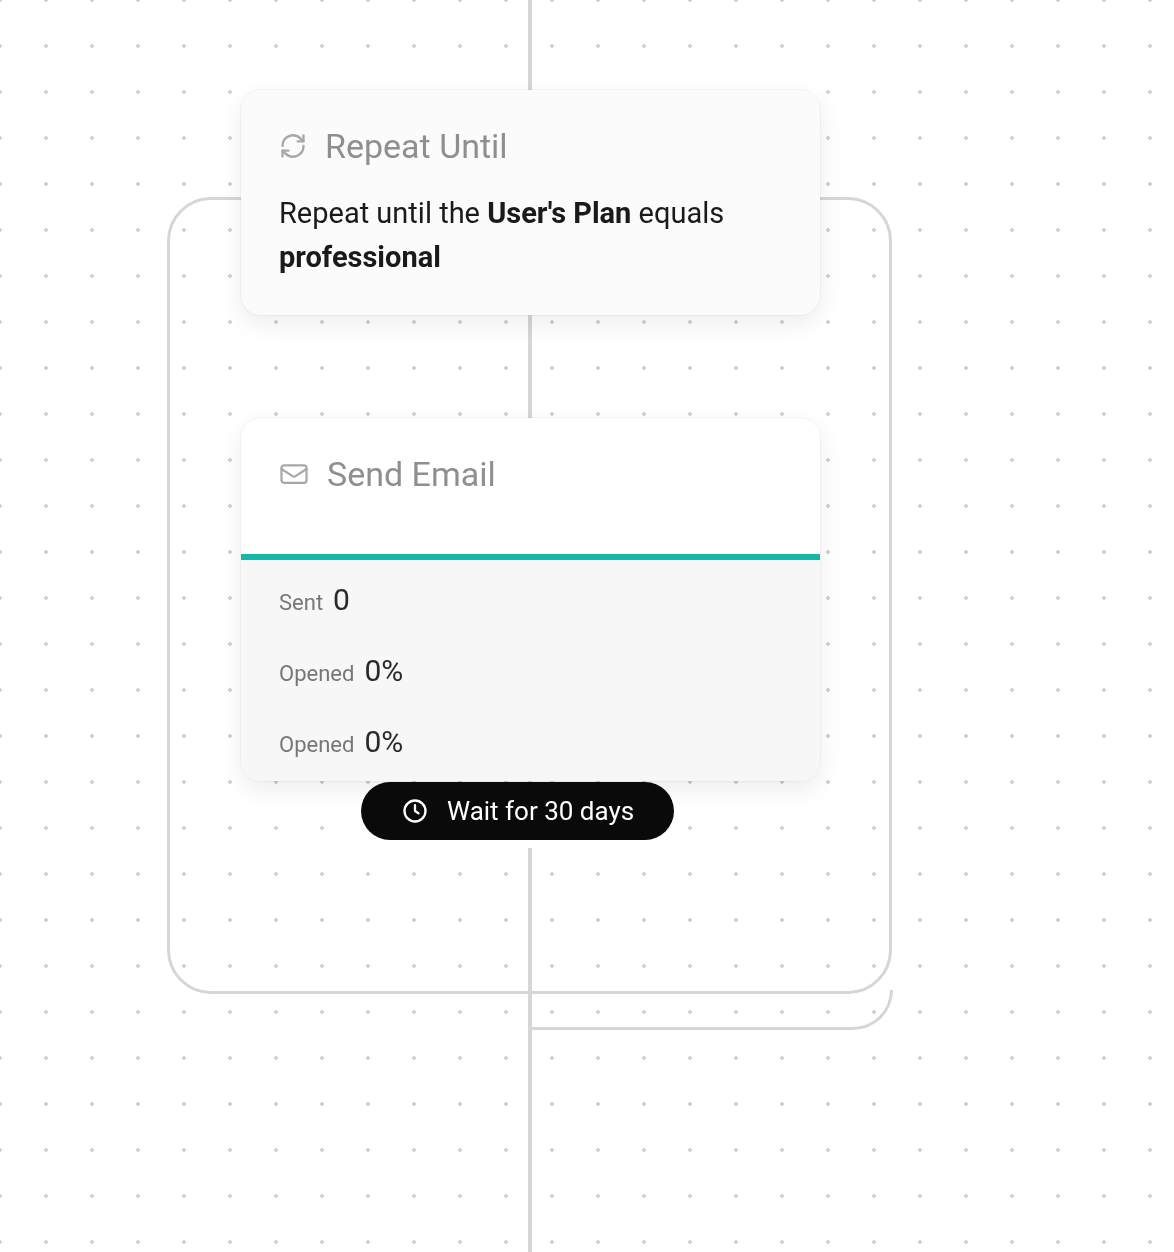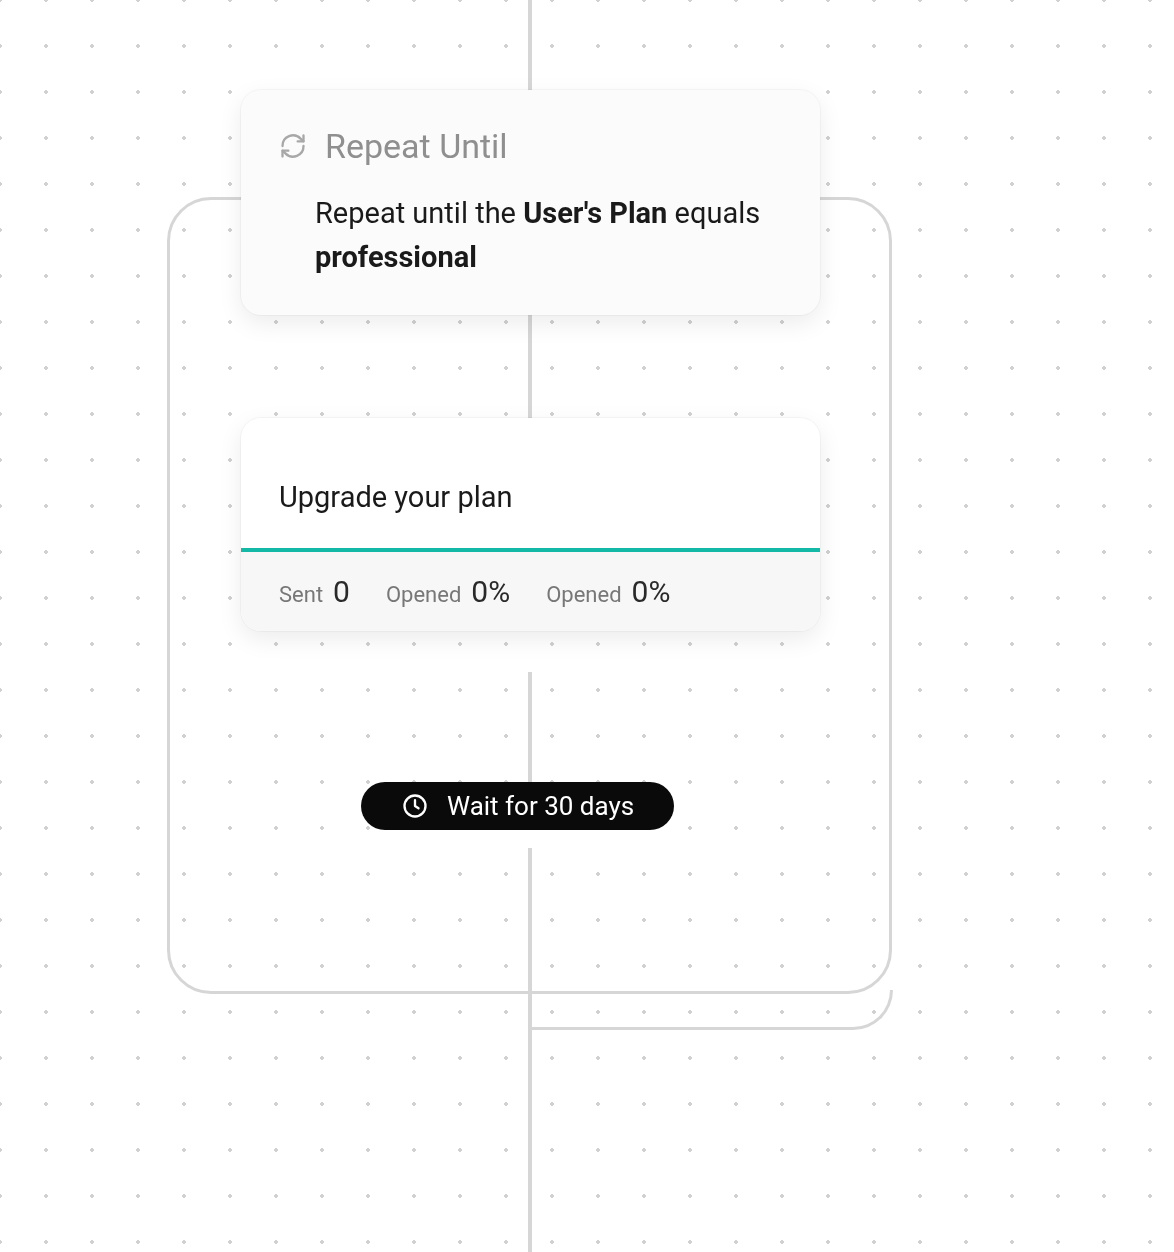--- a/index.html
+++ b/index.html
@@ -95,21 +95,20 @@
       color: #8f8f8f;
       font-size: 34px;
       font-weight: 400;
     }
     
     .repeat-body {
       font-size: 29px;
       line-height: 1.5;
       color: #1a1a1a;
       font-weight: 400;
-      margin-left: 36px;
     }
     
     .repeat-body .bold {
       font-weight: 700;
     }
     
     
     .email-card {
       left: 241px;
       top: 418px;
@@ -123,25 +122,26 @@
     
     .email-subject {
       font-size: 29px;
       color: #1a1a1a;
       font-weight: 400;
       margin-top: 26px;
     }
     
     .email-stats {
       background: #f7f7f7;
-      border-top: 4px solid #14b8a6;
+      border-top: 6px solid #14b8a6;
       padding: 22px 38px;
       display: flex;
       gap: 36px;
       align-items: baseline;
+      flex-direction: column;
     }
     
     .stat {
       display: flex;
       align-items: baseline;
       gap: 10px;
     }
     
     .stat-label {
       color: #777;
@@ -152,21 +152,21 @@
       color: #2a2a2a;
       font-size: 30px;
       font-weight: 400;
     }
     
     
     .wait-pill {
       position: absolute;
       left: 361px;
       top: 782px;
-      height: 48px;
+      height: 58px;
       padding: 0 40px;
       background: #0a0a0a;
       color: #ffffff;
       border-radius: 999px;
       display: flex;
       align-items: center;
       gap: 18px;
       font-size: 26px;
     }
     
@@ -199,21 +199,29 @@
     </span>
     <span class="card-header-label">Repeat Until</span>
   </div>
   <div class="repeat-body">
     <span>Repeat until the </span><span class="bold">User's Plan</span><span> equals </span><span class="bold">professional</span>
   </div>
 </div>
 
 <div class="card email-card">
   <div class="email-card-upper">
-    <div class="email-subject">Upgrade your plan</div>
+    <div class="card-header">
+      <span class="card-header-icon">
+        <svg width="30" height="30" viewBox="0 0 24 24" fill="none" stroke="currentColor" stroke-width="1.8" stroke-linecap="round" stroke-linejoin="round">
+          <rect x="2" y="5" width="20" height="14" rx="2"></rect>
+          <path d="M2 8l8.5 5.5a2 2 0 0 0 3 0L22 8"></path>
+        </svg>
+      </span>
+      <span class="card-header-label">Send Email</span>
+    </div>
   </div>
   <div class="email-stats">
     <div class="stat">
       <span class="stat-label">Sent</span>
       <span class="stat-value">0</span>
     </div>
     <div class="stat">
       <span class="stat-label">Opened</span>
       <span class="stat-value">0%</span>
     </div>

